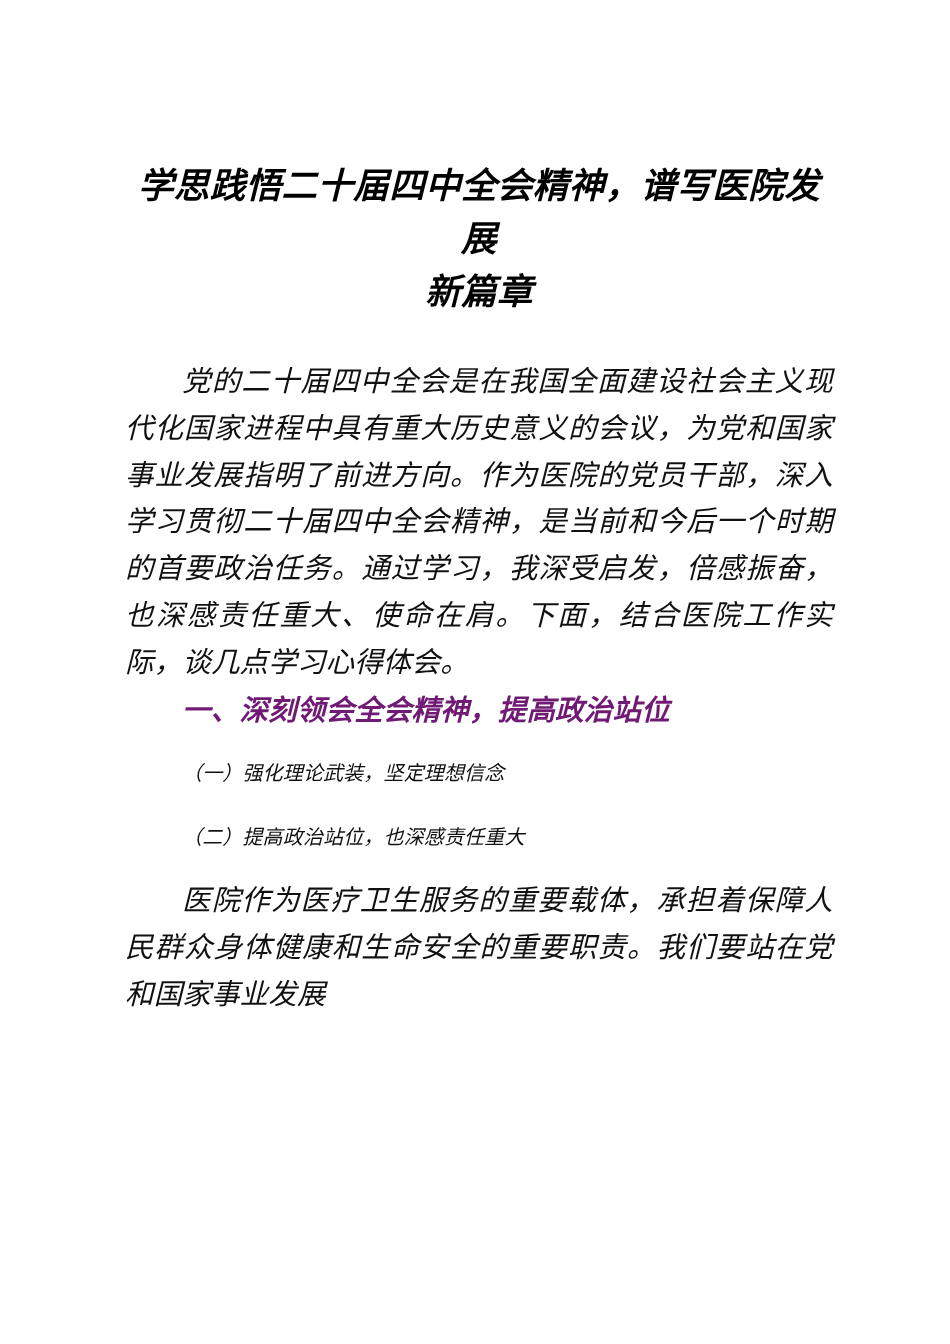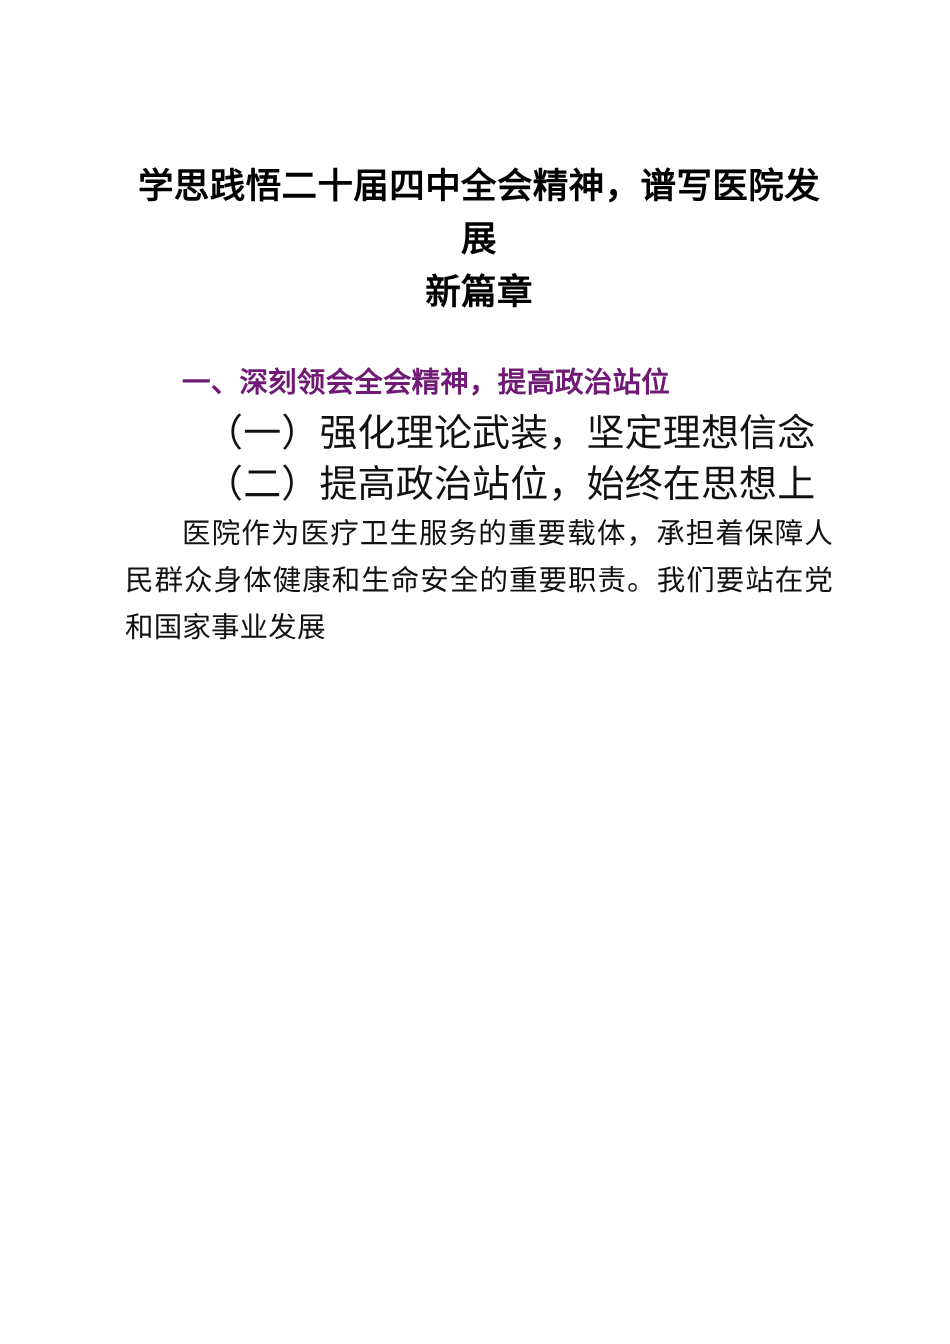--- a/index.html
+++ b/index.html
@@ -10,20 +10,21 @@
   }
 
   .page {
     position: relative;
     width: 944px;
     height: 1344px;
     background: #ffffff;
     margin: 0 auto;
     overflow: hidden;
     box-sizing: border-box;
+    font-style: italic;
   }
 
   
   .doc-body {
     position: absolute;
     left: 122px;
     top: 160px;
     width: 708px;
   }
 
@@ -61,50 +62,51 @@
     color: #701a75;
     text-indent: 2em;
     margin: 0;
     padding: 0;
     letter-spacing: 0.2px;
   }
 
   
   .doc-h2 {
     font-family: "Liberation Serif", "DejaVu Serif", serif;
-    font-size: 38px;
+    font-size: 20px;
     line-height: 46.8px;
     color: #111111;
     text-indent: 2em;
-    margin: 4px;
+    margin: 17px;
     padding: 0;
     letter-spacing: 0.15px;
   }
 
   .title-gap { height: 34px; }
 </style>
 </head>
 <body>
 
 <div class="page" style="background: rgb(255, 255, 255);">
 
   <div class="doc-body">
 
     <h1 class="doc-title">
       <span>学思践悟二十届四中全会精神，谱写医院发展</span><br>
       <span>新篇章</span>
     </h1>
 
     <div class="title-gap"></div>
 
+    <p class="doc-para">党的二十届四中全会是在我国全面建设社会主义现代化国家进程中具有重大历史意义的会议，为党和国家事业发展指明了前进方向。作为医院的党员干部，深入学习贯彻二十届四中全会精神，是当前和今后一个时期的首要政治任务。通过学习，我深受启发，倍感振奋，也深感责任重大、使命在肩。下面，结合医院工作实际，谈几点学习心得体会。</p>
 
     <p class="doc-h1">一、深刻领会全会精神，提高政治站位</p>
 
     <p class="doc-h2">（一）强化理论武装，坚定理想信念</p>
 
 
-    <p class="doc-h2">（二）提高政治站位，始终在思想上</p>
+    <p class="doc-h2">（二）提高政治站位，也深感责任重大</p>
 
     <p class="doc-para">医院作为医疗卫生服务的重要载体，承担着保障人民群众身体健康和生命安全的重要职责。我们要站在党和国家事业发展</p>
 
   </div>
 
 </div>
 
 </body></html>

